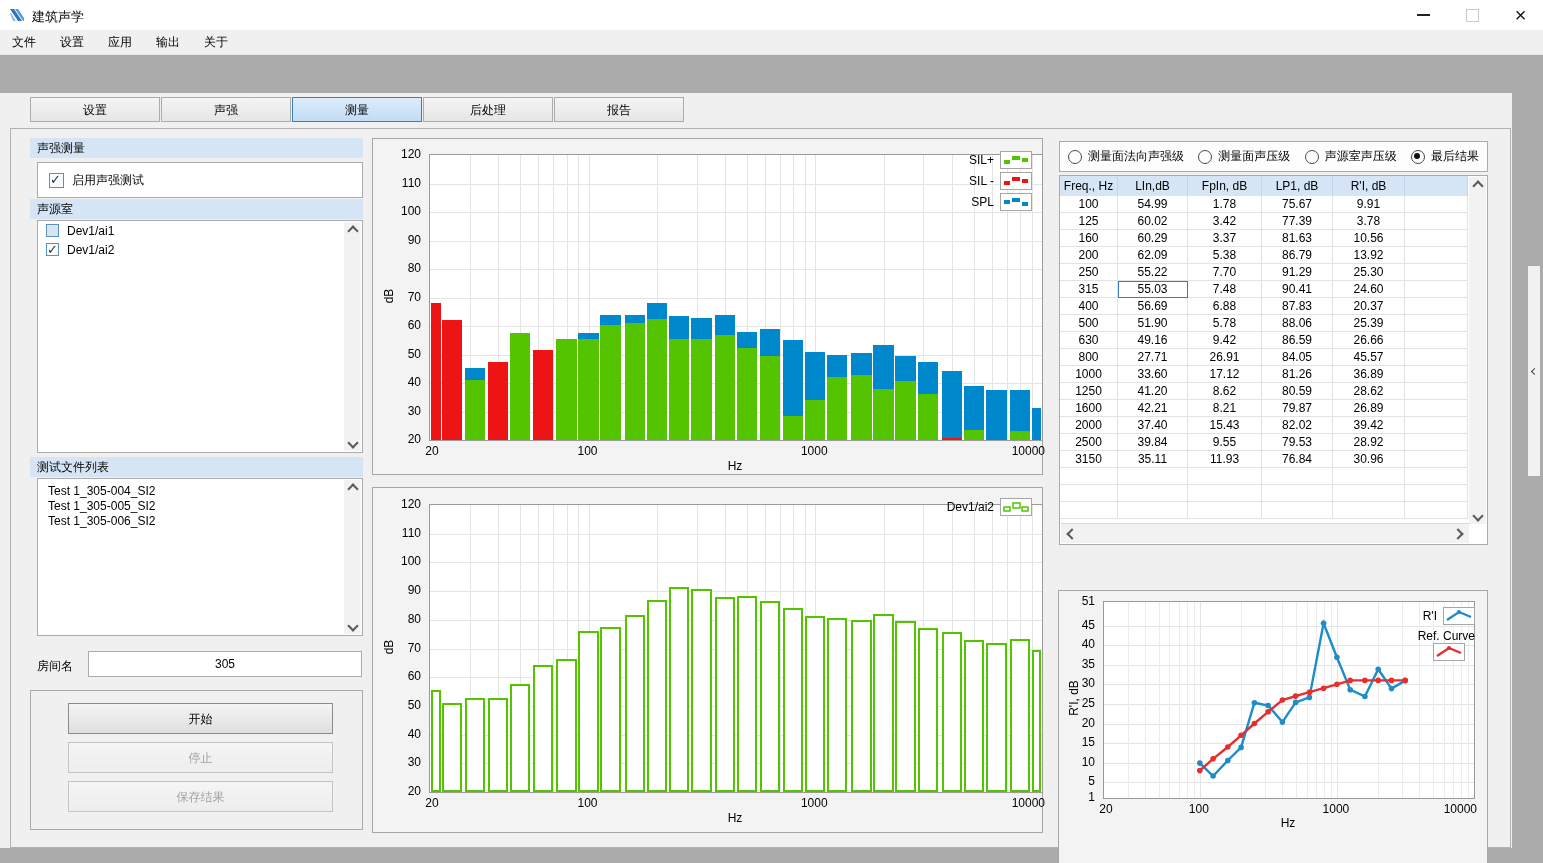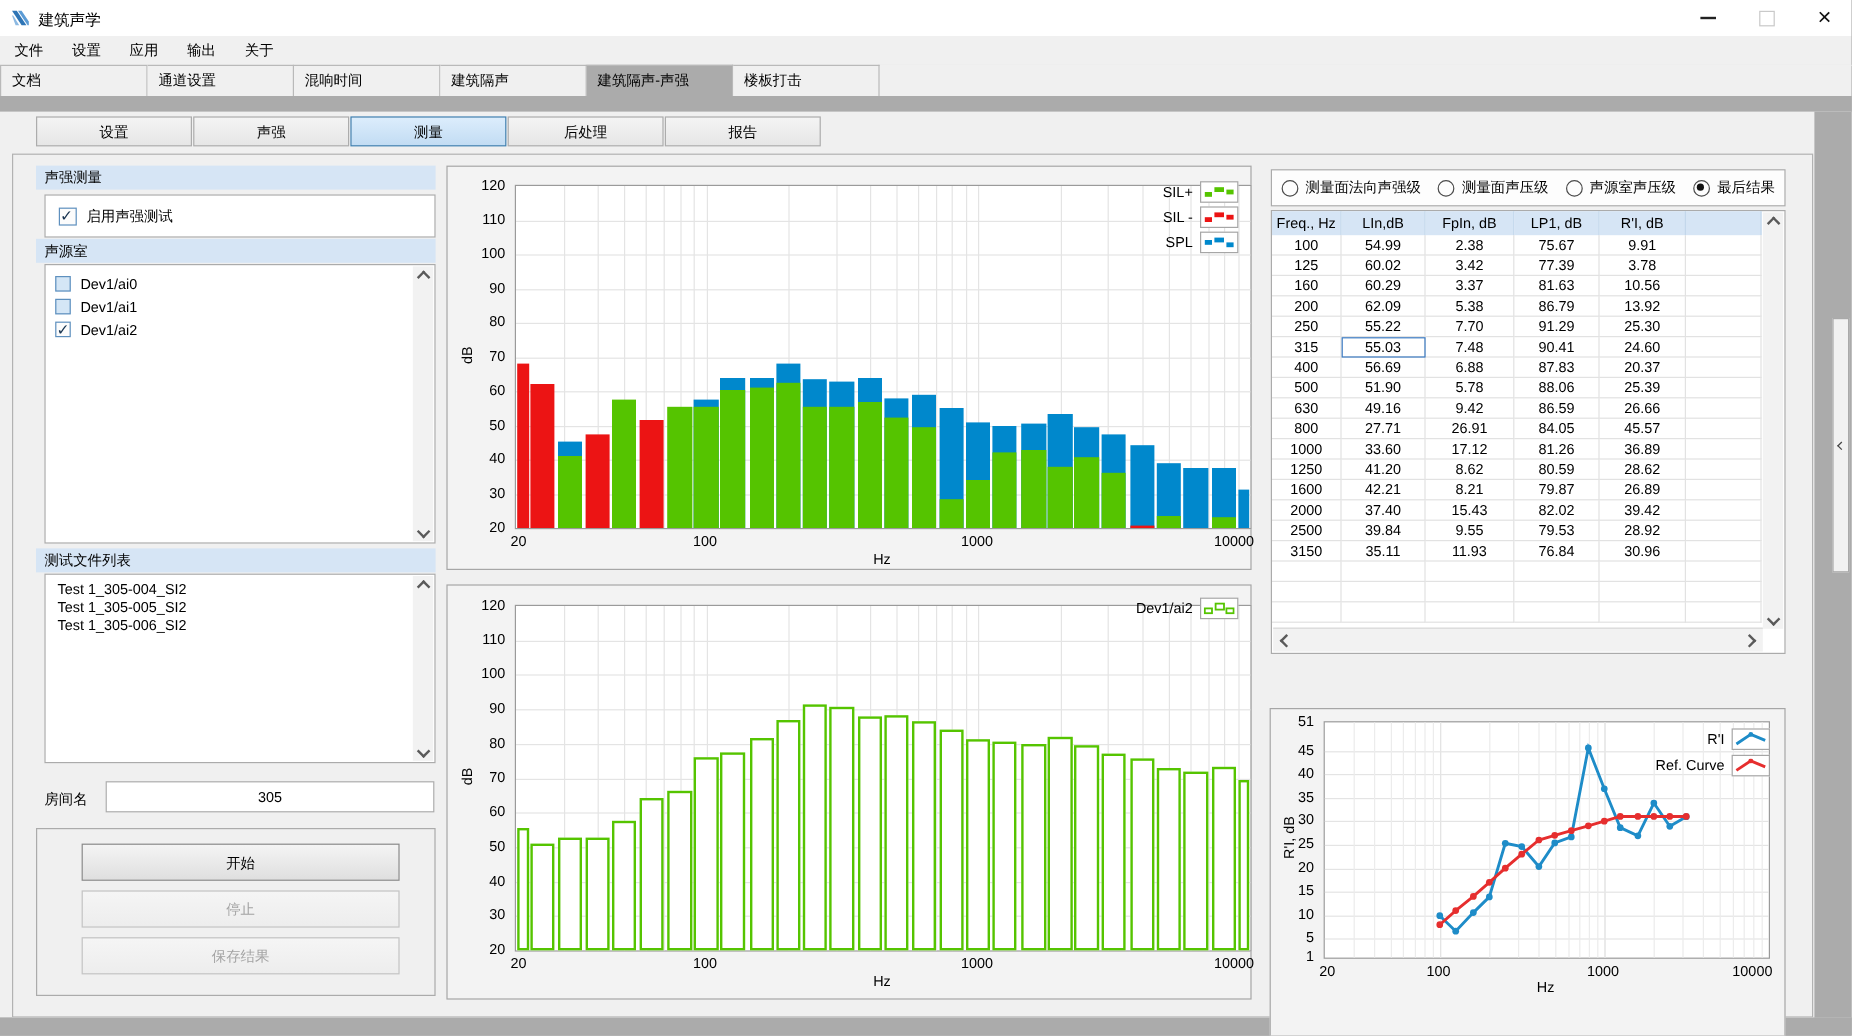--- a/index.html
+++ b/index.html
@@ -90,28 +90,20 @@
     <div class="winbtn" style="left:1498px;">
         <span class="closex">×</span>
       </div>
   </div>
   <div id="menubar">
       <div class="menu-item">文件</div>
       <div class="menu-item">设置</div>
       <div class="menu-item">应用</div>
       <div class="menu-item">输出</div>
       <div class="menu-item">关于</div>
-    </div>
-  <div id="tabrow">
-      <div class="tab">文档</div>
-      <div class="tab">通道设置</div>
-      <div class="tab">混响时间</div>
-      <div class="tab">建筑隔声</div>
-      <div class="tab active">建筑隔声-声强</div>
-      <div class="tab">楼板打击</div>
     </div>
   <div id="darkband"></div>
   <div id="mainbg"></div>
   <div id="rightband"></div>
   <div id="bottomband"></div>
   <div id="subtabs"></div>
   <div id="contentpanel"></div>
   <div id="leftcol"></div>
   <div id="chart1" class="chartpanel" style="left:372px;top:138px;width:671px;height:337px;">
       <div class="plot" style="left: 56px; top: 15px; width: 612px; height: 285px;">
@@ -367,21 +359,21 @@
     </div>
   <div id="tablebox">
       <div class="th" style="left: 0px; width: 58px;">Freq., Hz</div>
       <div class="th" style="left: 58px; width: 70px;">LIn,dB</div>
       <div class="th" style="left: 128px; width: 74px;">FpIn, dB</div>
       <div class="th" style="left: 202px; width: 71px;">LP1, dB</div>
       <div class="th" style="left: 273px; width: 72px;">R'I, dB</div>
       <div class="th" style="left: 345px; width: 63px;"></div>
       <div class="td" style="left: 0px; top: 20px; width: 58px;">100</div>
       <div class="td" style="left: 58px; top: 20px; width: 70px;">54.99</div>
-      <div class="td" style="left: 128px; top: 20px; width: 74px;">2.38</div>
+      <div class="td" style="left: 128px; top: 20px; width: 74px;">1.78</div>
       <div class="td" style="left: 202px; top: 20px; width: 71px;">75.67</div>
       <div class="td" style="left: 273px; top: 20px; width: 72px;">9.91</div>
       <div class="td" style="left: 345px; top: 20px; width: 63px;"></div>
       <div class="td" style="left: 0px; top: 37px; width: 58px;">125</div>
       <div class="td" style="left: 58px; top: 37px; width: 70px;">60.02</div>
       <div class="td" style="left: 128px; top: 37px; width: 74px;">3.42</div>
       <div class="td" style="left: 202px; top: 37px; width: 71px;">77.39</div>
       <div class="td" style="left: 273px; top: 37px; width: 72px;">3.78</div>
       <div class="td" style="left: 345px; top: 37px; width: 63px;"></div>
       <div class="td" style="left: 0px; top: 54px; width: 58px;">160</div>
@@ -600,21 +592,21 @@
       <div class="axlabel" style="left: -8px; top: 100px; width: 46px; transform: rotate(-90deg);">R'I, dB</div>
       <div class="legendbox" style="right: 12px; top: 16px;">
         <div>R'I</div>
         <div class="legicon">
           <svg width="26" height="12">
             <polyline points="1,10 13,2 25,7" fill="none" stroke="#1E8CC8" stroke-width="2.4"></polyline>
             <circle cx="13" cy="2" r="2" fill="#1E8CC8"></circle>
           </svg>
         </div>
       </div>
-      <div class="legendbox" style="right: 12px; top: 38px;">
+      <div class="legendbox" style="right: 12px; top: 38px; flex-direction: column;">
         <div>Ref. Curve</div>
         <div class="legicon">
           <svg width="26" height="12">
             <polyline points="1,10 13,2 25,7" fill="none" stroke="#E62E2E" stroke-width="2.4"></polyline>
             <circle cx="13" cy="2" r="2" fill="#E62E2E"></circle>
           </svg>
         </div>
       </div>
     </div>
   <div id="collapsebtn">
@@ -627,24 +619,20 @@
     <div class="subtab" style="left: 554px;">报告</div>
     <div class="secheader" style="top: 138px;">声强测量</div>
     <div class="whitebox" style="left: 37px; top: 162px; width: 326px; height: 36px;">
       <div class="cbrow" style="margin: 8px 0px 0px 11px;">
         <div class="cb checked" style="width: 15px; height: 15px;"></div>
         <div>启用声强测试</div>
       </div>
     </div>
     <div class="secheader" style="top: 199px;">声源室</div>
     <div class="whitebox" style="left: 37px; top: 220px; width: 326px; height: 233px;">
-      <div class="cbrow" style="margin: 6px 0px 0px 8px;">
-        <div class="cb"></div>
-        <div>Dev1/ai0</div>
-      </div>
       <div class="cbrow" style="margin: 0px 0px 0px 8px;">
         <div class="cb"></div>
         <div>Dev1/ai1</div>
       </div>
       <div class="cbrow" style="margin: 0px 0px 0px 8px;">
         <div class="cb checked"></div>
         <div>Dev1/ai2</div>
       </div>
       <div class="vsb">
         <div class="sbarrow" style="top: 0px;">

